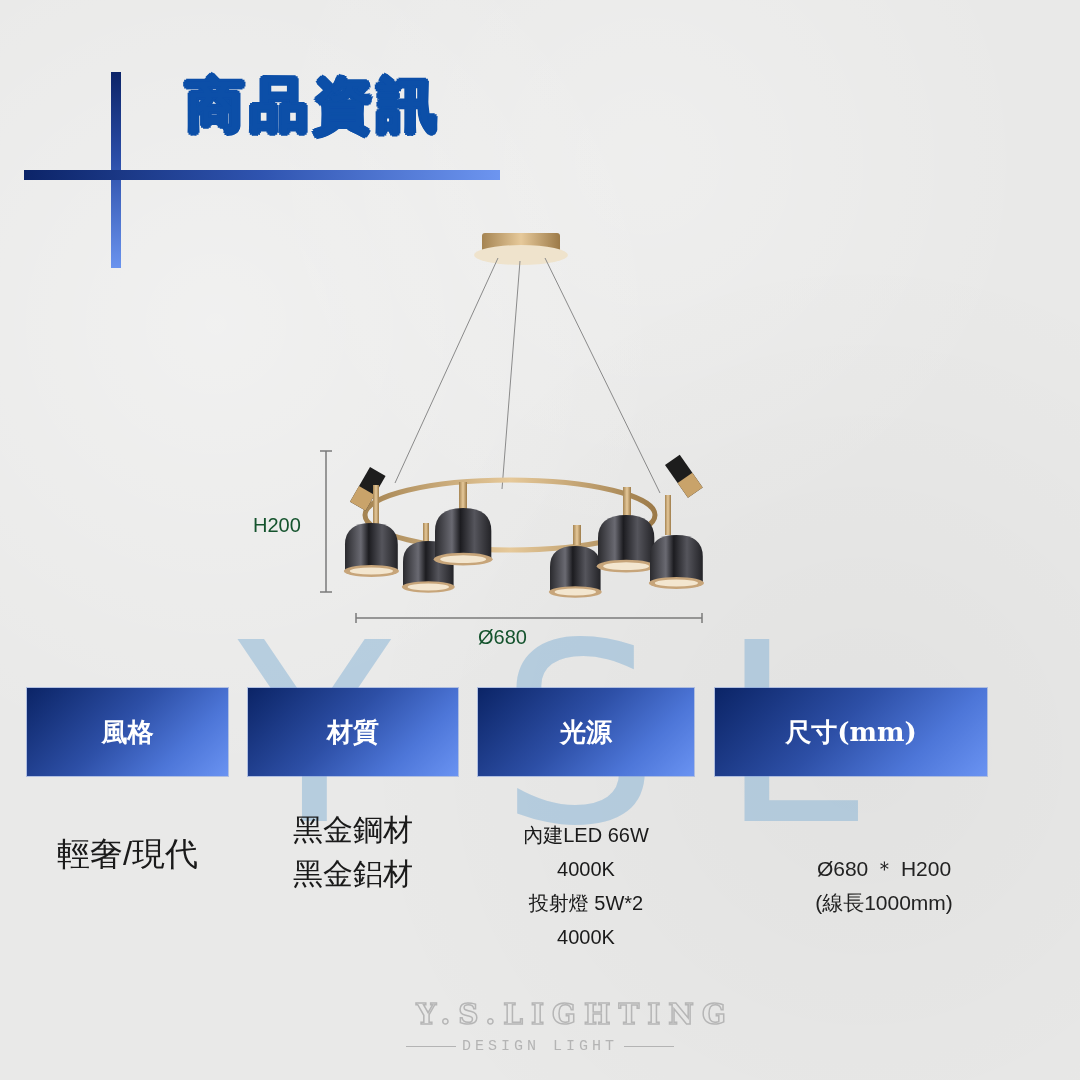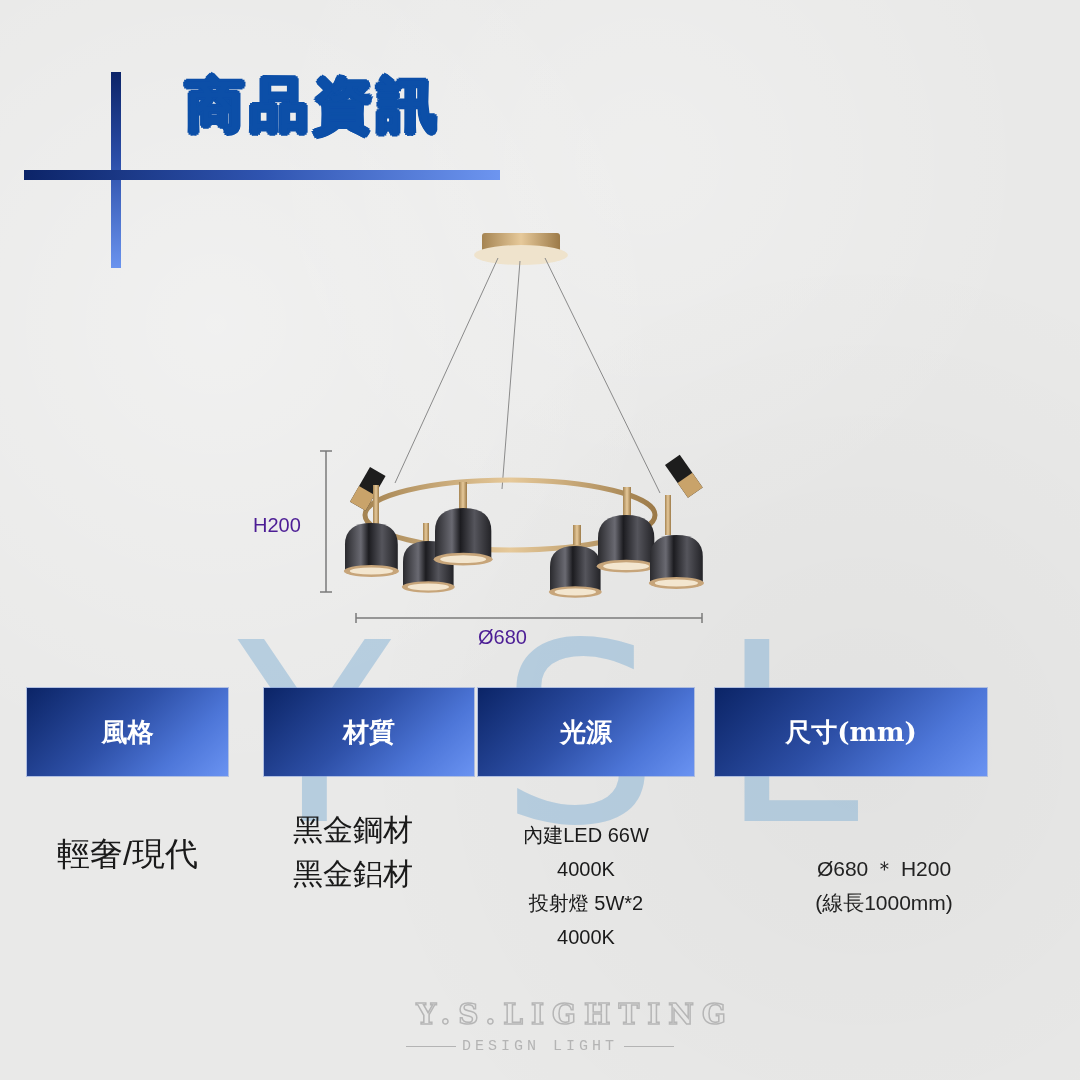--- a/index.html
+++ b/index.html
@@ -31,21 +31,21 @@
     paint-order: stroke fill;
   }
 
   
   .wm { color: rgba(120,170,210,0.45); font-family: "DejaVu Sans", sans-serif; font-weight: normal; line-height: 1; }
   .wm-y { left: 238px; top: 610px; font-size: 250px; }
   .wm-s { left: 500px; top: 610px; font-size: 250px; }
   .wm-l { left: 720px; top: 610px; font-size: 250px; }
 
   
-  .dim-text { color: #4c1d95; font-size: 20px; font-family: "Liberation Sans", sans-serif; }
+  .dim-text { color: #14532d; font-size: 20px; font-family: "Liberation Sans", sans-serif; }
 
   
   .hbox {
     top: 688px; height: 88px;
     background: linear-gradient(135deg, #0b2466 0%, #2d4fa6 45%, #4d76d8 75%, #6a93f2 100%);
     box-shadow: 0 0 0 1px rgba(120,150,220,0.5);
     display: flex; align-items: center; justify-content: center;
     color: #ffffff; font-size: 26px; font-weight: bold;
   }
   .hbox .serif { font-family: "DejaVu Serif", "Liberation Serif", serif; }
@@ -141,21 +141,21 @@
     <line x1="116" y1="388" x2="116" y2="398" stroke="#7a7a7a" stroke-width="1.5"></line>
     <line x1="462" y1="388" x2="462" y2="398" stroke="#7a7a7a" stroke-width="1.5"></line>
   </svg>
 </div>
 <div class="abs dim-text" style="left:253px;top:514px;">H200</div>
 <div class="abs dim-text" style="left:478px;top:626px;">Ø680</div>
 
 <div class="abs hbox" style="left:27px;width:201px;">
   <span>風格</span>
 </div>
-<div class="abs hbox" style="left:248px;width:210px;margin-left:16px;">
+<div class="abs hbox" style="left:248px;width:210px;">
   <span>材質</span>
 </div>
 <div class="abs hbox" style="left:478px;width:216px;">
   <span>光源</span>
 </div>
 <div class="abs hbox" style="left:715px;width:272px;">
   <span>尺寸</span>
     <span class="serif">(mm)</span>
 </div>
 

